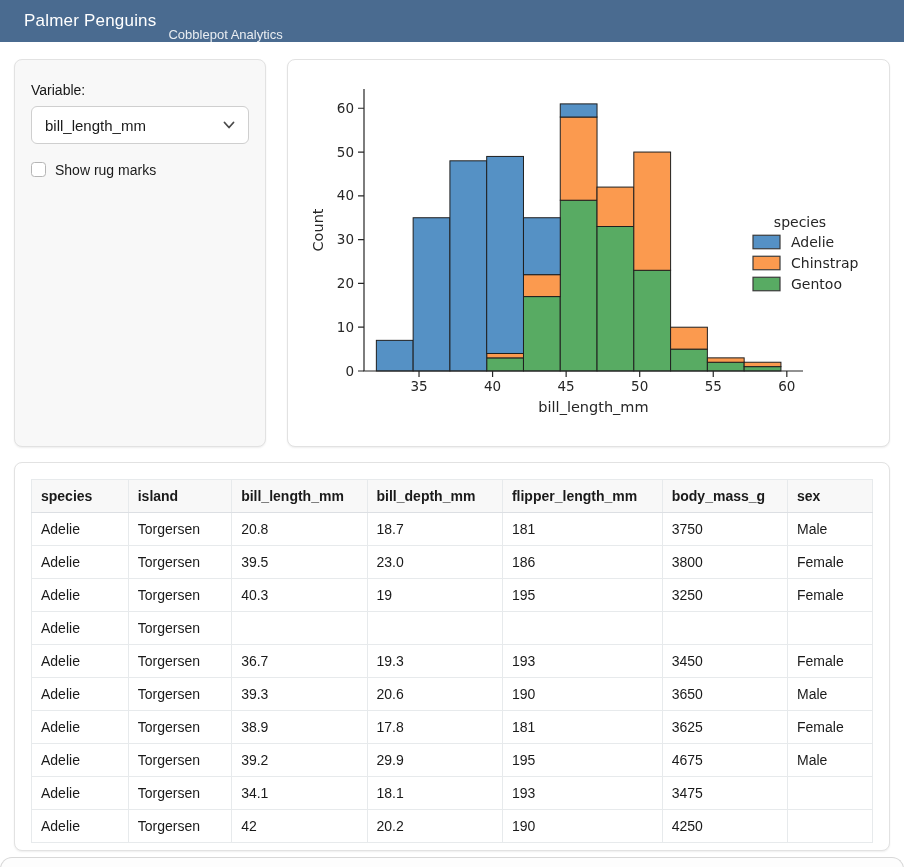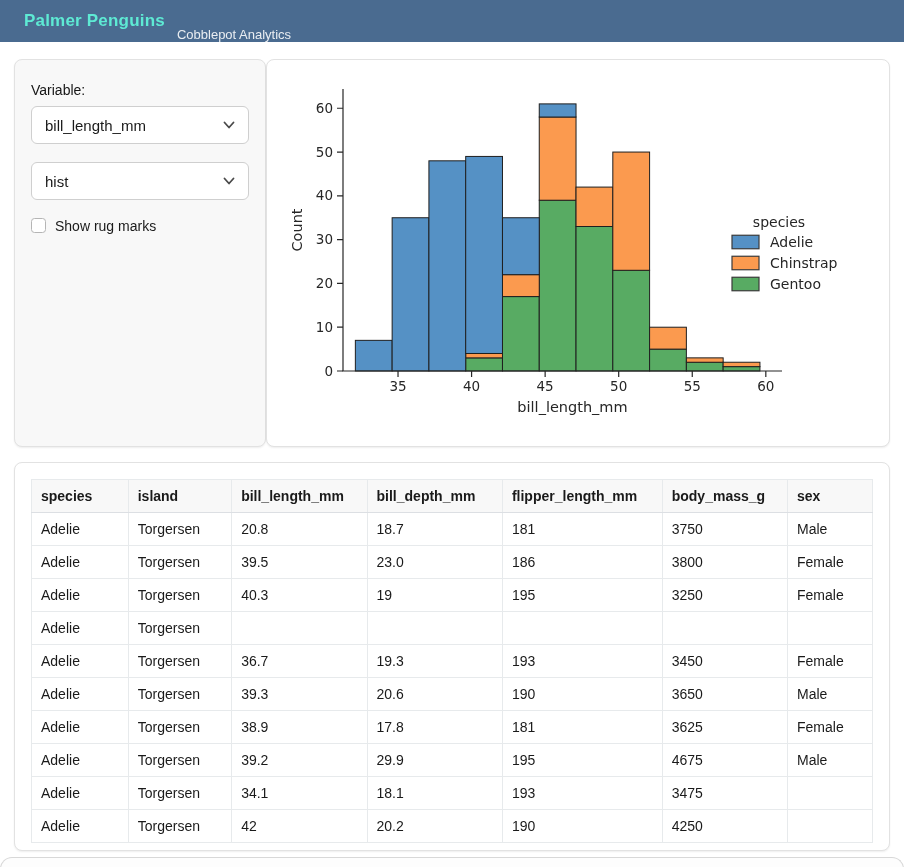--- a/index.html
+++ b/index.html
@@ -3,25 +3,25 @@
 <meta charset="utf-8">
 <style>
   * { box-sizing: border-box; margin: 0; padding: 0; }
   html, body { width: 904px; height: 867px; overflow: hidden; }
   body { font-family: "Liberation Sans", sans-serif; background: #ffffff; color: #1a1a1a; }
 
   .app-header {
     height: 42px; background: #4a6b90; display: flex; align-items: center;
     padding: 0 24px; gap: 12px;
   }
-  .app-title { color: #5eead4; font-size: 17px; font-weight: 700; letter-spacing: .2px; }
+  .app-title { color: #ffffff; font-size: 17px; font-weight: 400; letter-spacing: .2px; }
   .app-subtitle { color: rgba(255,255,255,.88); font-size: 13px; position: relative; top: 13px; }
 
   .main { padding: 17px 14px 0 14px; }
-  .top-row { display: flex; }
+  .top-row { display: flex; gap: 21px; }
 
   .card {
     background: #ffffff; border: 1px solid #e2e2e2; border-radius: 8px;
     box-shadow: 0 1px 2px rgba(0,0,0,.07);
   }
 
   .sidebar {
     width: 252px; height: 388px; background: #f8f8f8; padding: 16px; flex: none;
   }
   .ctl-label { font-size: 14px; margin: 6px 0 8px 0; color: #151515; }
@@ -74,26 +74,20 @@
 
     <aside class="card sidebar">
       <div class="ctl-label">Variable:</div>
       <div class="select">
         <span>bill_length_mm</span>
         <svg class="chev" width="14" height="14" viewBox="0 0 14 14">
           <polyline points="2.5,4.5 7,9.5 11.5,4.5" fill="none" stroke="#4a4a4a" stroke-width="1.8" stroke-linecap="round" stroke-linejoin="round"></polyline>
         </svg>
       </div>
 
-      <div class="select">
-        <span>hist</span>
-        <svg class="chev" width="14" height="14" viewBox="0 0 14 14">
-          <polyline points="2.5,4.5 7,9.5 11.5,4.5" fill="none" stroke="#4a4a4a" stroke-width="1.8" stroke-linecap="round" stroke-linejoin="round"></polyline>
-        </svg>
-      </div>
 
       <div class="checkbox-row">
         <span class="checkbox"></span>
         <span class="checkbox-label">Show rug marks</span>
       </div>
     </aside>
 
     <section class="card chart-card">
       <svg id="chart" width="600" height="386" viewBox="0 0 600 386">
           <rect x="198.69638069705093" y="297.8633540372671" width="36.77949061662201" height="13.136645962732928" fill="#58ab63" stroke="#1f1f1f" stroke-width="1"></rect>

